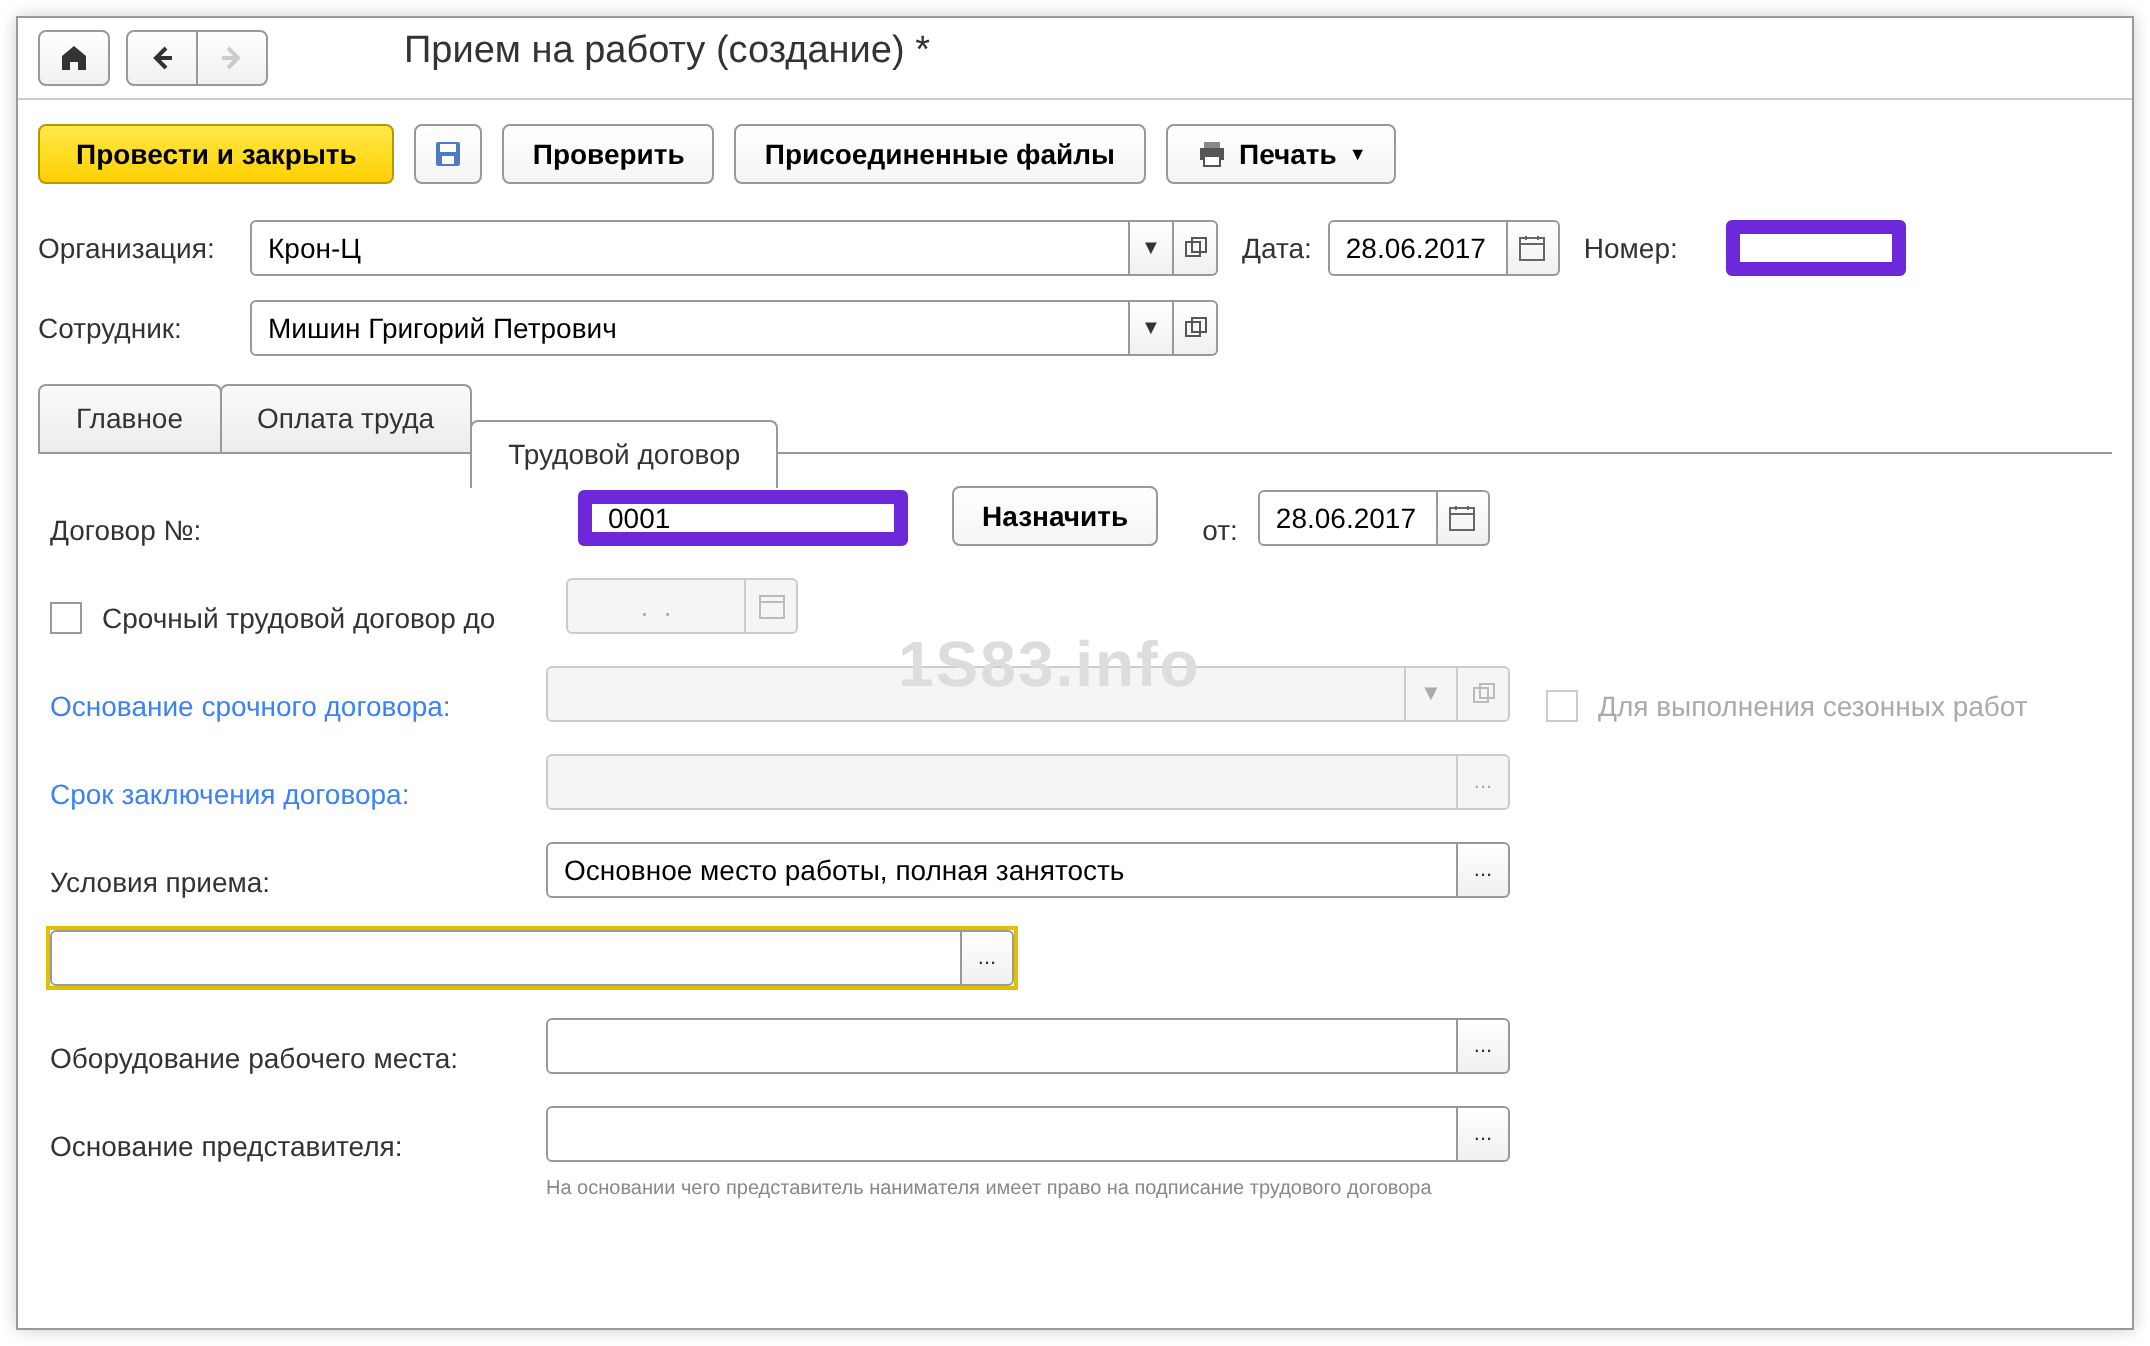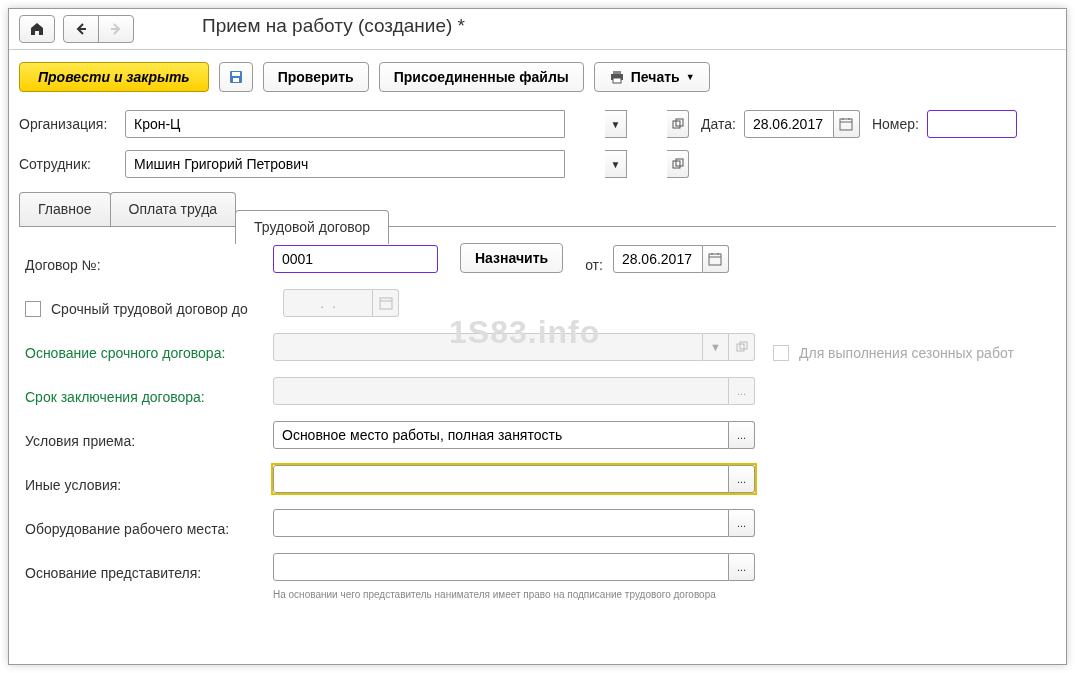--- a/index.html
+++ b/index.html
@@ -11,39 +11,39 @@
     .icon-btn { width: 36px; height: 28px; background: linear-gradient(#fff,#f0f0f0); border: 1px solid #999; border-radius: 4px; display: flex; align-items: center; justify-content: center; cursor: pointer; font-size: 14px; }
     .icon-btn + .icon-btn { margin-left: -1px; border-radius: 0; }
     .icon-btn:last-child { border-radius: 0 4px 4px 0; }
     .icon-btn:first-child { border-radius: 4px 0 0 4px; }
     .icon-btn.single { border-radius: 4px; }
     .icon-btn.disabled { color: #bbb; }
     .window-title { font-size: 19px; margin-left: 60px; }
     
     .toolbar { display: flex; align-items: center; padding: 12px 10px; gap: 10px; }
     .btn { padding: 6px 14px; background: linear-gradient(#fff,#f5f5f5); border: 1px solid #999; border-radius: 4px; cursor: pointer; font-size: 14px; display: flex; align-items: center; gap: 6px; height: 30px; font-weight: bold; }
-    .btn.primary { background: linear-gradient(#ffe94a,#ffd000); border-color: #b89800; font-weight: bold; padding: 6px 18px; font-style: italic; }
+    .btn.primary { background: linear-gradient(#ffe94a,#ffd000); border-color: #b89800; font-weight: bold; padding: 6px 18px; }
     .btn.icon-only { padding: 6px 8px; }
     
     .form-row { display: flex; align-items: center; padding: 6px 10px; gap: 8px; }
     .label { min-width: 98px; }
-    .input-combo { display: flex; height: 28px; gap: 40px; }
+    .input-combo { display: flex; height: 28px; }
     .input-combo input { height: 100%; border: 1px solid #999; padding: 0 8px; font-size: 14px; border-radius: 3px 0 0 3px; }
     .input-combo .combo-btn { width: 22px; height: 100%; border: 1px solid #999; border-left: none; background: linear-gradient(#fff,#f0f0f0); display: flex; align-items: center; justify-content: center; cursor: pointer; font-size: 10px; }
     .input-combo .combo-btn:last-child { border-radius: 0 3px 3px 0; }
-    .input-plain { height: 28px; border: 1px solid #6d28d9; padding: 0 8px; font-size: 14px; border-radius: 3px; }
+    .input-plain { height: 28px; border: 7px solid #6d28d9; padding: 0 8px; font-size: 14px; border-radius: 3px; margin-left: 16px; }
     
     .tabs { display: flex; margin: 8px 10px 0 10px; border-bottom: 1px solid #999; }
     .tab { padding: 8px 18px; border: 1px solid #999; border-bottom: none; background: linear-gradient(#fafafa,#ececec); cursor: pointer; margin-right: -1px; border-radius: 4px 4px 0 0; }
     .tab.active { background: #fff; position: relative; top: 18px; padding-bottom: 9px; }
     
     .tab-content { padding: 16px 16px; }
     .content-row { display: flex; align-items: flex-end; margin-bottom: 16px; gap: 10px; }
     .content-label { min-width: 238px; }
-    .content-label.disabled { color: #15803d; }
+    .content-label.disabled { color: #3b82f6; }
     .chk { width: 16px; height: 16px; border: 1px solid #999; background: #fff; cursor: pointer; }
     
     .input-group { display: flex; height: 28px; }
     .input-group input { height: 100%; border: 1px solid #999; padding: 0 8px; font-size: 14px; border-radius: 3px 0 0 3px; }
     .input-group .ig-btn { width: 26px; height: 100%; border: 1px solid #999; border-left: none; background: linear-gradient(#fff,#f0f0f0); display: flex; align-items: center; justify-content: center; cursor: pointer; font-size: 11px; }
     .input-group .ig-btn:last-child { border-radius: 0 3px 3px 0; }
     .input-group.disabled input, .input-group.disabled .ig-btn { background: #f5f5f5; color: #aaa; border-color: #ccc; }
     .input-group.focused { outline: 2px solid #e0c000; }
     
     .hint-text { color: #888; font-size: 10px; margin-left: 248px; line-height: 1.5; }
@@ -212,21 +212,20 @@
 
     <div class="content-row">
       <span class="content-label">Условия приема:</span>
       <div class="input-group">
         <input type="text" style="width: 456px;" value="Основное место работы, полная занятость">
         <div class="ig-btn">...</div>
       </div>
     </div>
 
     <div class="content-row">
-      <span class="content-label">Иные условия:</span>
       <div class="input-group focused">
         <input type="text" style="width: 456px;" value="">
         <div class="ig-btn">...</div>
       </div>
     </div>
 
     <div class="content-row">
       <span class="content-label">Оборудование рабочего места:</span>
       <div class="input-group">
         <input type="text" style="width: 456px;">

